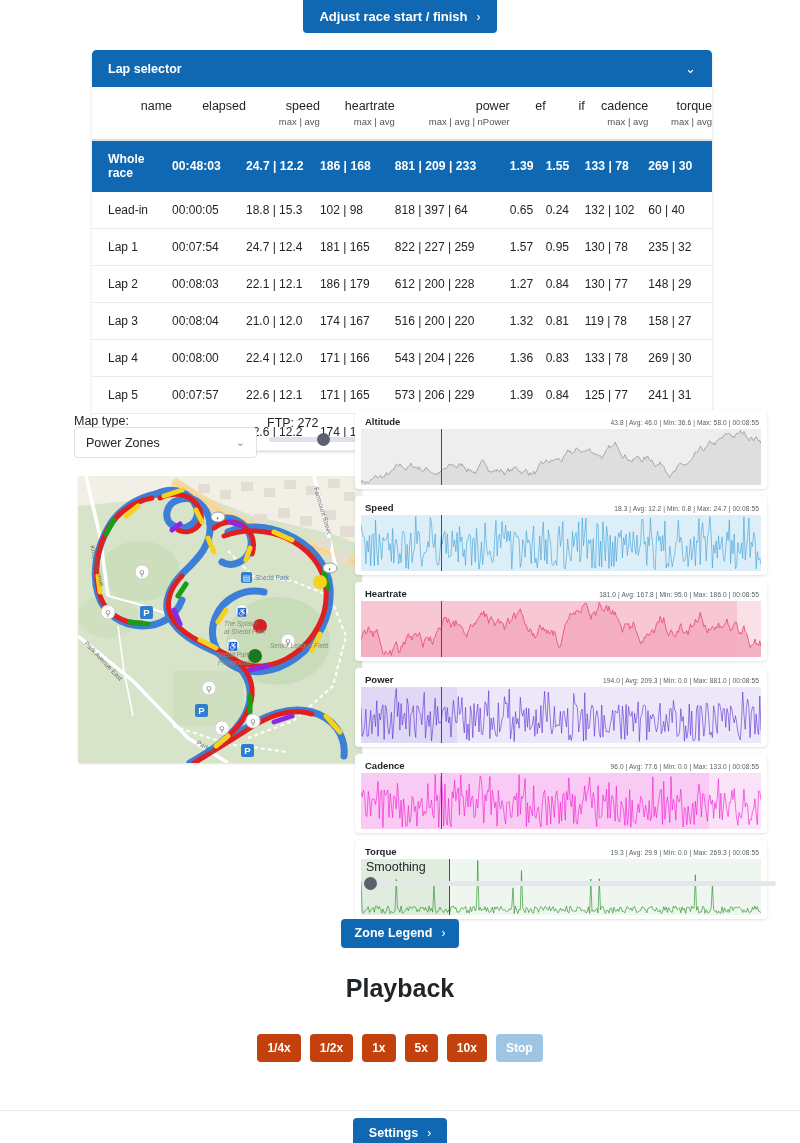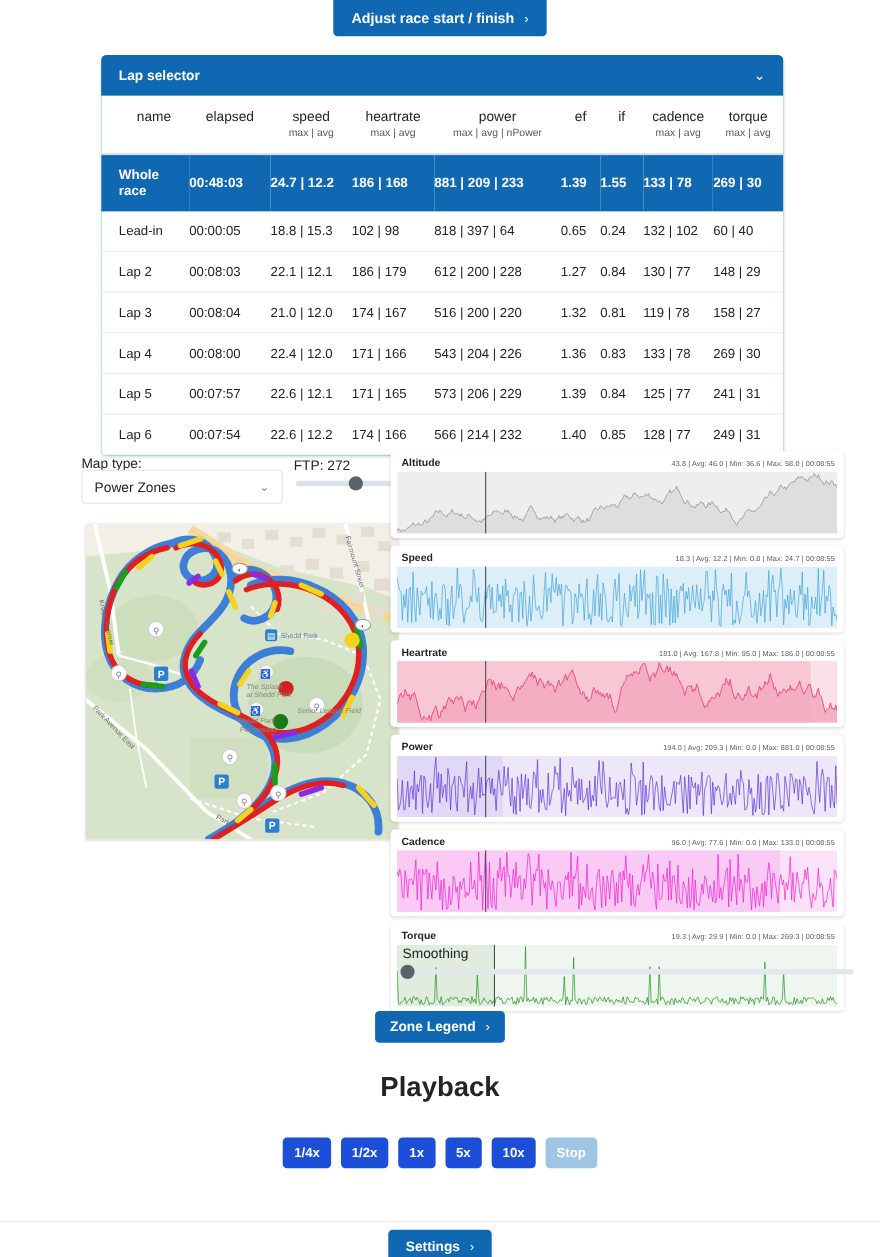--- a/index.html
+++ b/index.html
@@ -46,21 +46,21 @@
     background: #1068b3; color: #fff;
     height: 37px; display: flex; align-items: center;
     justify-content: space-between; padding: 0 16px;
     font-size: 12.5px; font-weight: 700; cursor: pointer;
   }
   .lap-header .caret { font-size: 13px; font-weight: 400; }
 
   
   table.laps { width: 100%; border-collapse: collapse; background: #fff; }
   table.laps th {
-    text-align: center; font-weight: 400; font-size: 12.5px;
+    text-align: right; font-weight: 400; font-size: 12.5px;
     color: #212529; padding: 12px 0 12px 0; vertical-align: top;
     border-bottom: 2px solid #dee2e6;
   }
   table.laps th .sub { display: block; font-size: 9.5px; color: #555; margin-top: 3px; }
   table.laps td {
     font-size: 12px; color: #212529;
     padding: 11px 0; border-bottom: 1px solid #e9ecef;
   }
   table.laps tr.sel td {
     background: #1068b3; color: #fff; font-weight: 700; font-size: 12.2px;
@@ -132,21 +132,21 @@
   .zone-wrap { position: absolute; top: 919px; left: 0; width: 800px; display: flex; justify-content: center; }
   .playback-title {
     position: absolute; top: 974px; left: 0; width: 800px; text-align: center;
     font-size: 25px; font-weight: 700; color: #212529;
   }
   .pb-row {
     position: absolute; top: 1034px; left: 0; width: 800px;
     display: flex; justify-content: center; gap: 9px;
   }
   .pb-btn {
-    background: #1d4ed8; color: #fff; border: none; border-radius: 4px;
+    background: #c2410c; color: #fff; border: none; border-radius: 4px;
     font-size: 12px; font-weight: 700; padding: 7px 10px; cursor: pointer;
     font-family: "Liberation Sans", sans-serif; min-width: 28px;
   }
   .pb-btn.disabled { background: #9ec5e3; color: #ffffff; }
 
   .settings-wrap { position: absolute; top: 1118px; left: 0; width: 800px; display: flex; justify-content: center; }
   #settings-btn { border-radius: 4px 4px 0 0; padding: 9px 16px; font-size: 12.5px; }
   .divider { position: absolute; top: 1110px; left: 0; width: 800px; height: 1px; background: #e9ecef; }
 </style>
 </head>
@@ -222,20 +222,31 @@
           <tr class="">
             <td class="c-name">Lead-in</td>
             <td class="c-elapsed">00:00:05</td>
             <td class="c-speed">18.8 | 15.3</td>
             <td class="c-hr">102 | 98</td>
             <td class="c-power">818 | 397 | 64</td>
             <td class="c-ef">0.65</td>
             <td class="c-if">0.24</td>
             <td class="c-cad">132 | 102</td>
             <td class="c-torque">60 | 40</td>
+          </tr>
+          <tr class="">
+            <td class="c-name">Lap 1</td>
+            <td class="c-elapsed">00:07:54</td>
+            <td class="c-speed">24.7 | 12.4</td>
+            <td class="c-hr">181 | 165</td>
+            <td class="c-power">822 | 227 | 259</td>
+            <td class="c-ef">1.57</td>
+            <td class="c-if">0.95</td>
+            <td class="c-cad">130 | 78</td>
+            <td class="c-torque">235 | 32</td>
           </tr>
           <tr class="">
             <td class="c-name">Lap 2</td>
             <td class="c-elapsed">00:08:03</td>
             <td class="c-speed">22.1 | 12.1</td>
             <td class="c-hr">186 | 179</td>
             <td class="c-power">612 | 200 | 228</td>
             <td class="c-ef">1.27</td>
             <td class="c-if">0.84</td>
             <td class="c-cad">130 | 77</td>

